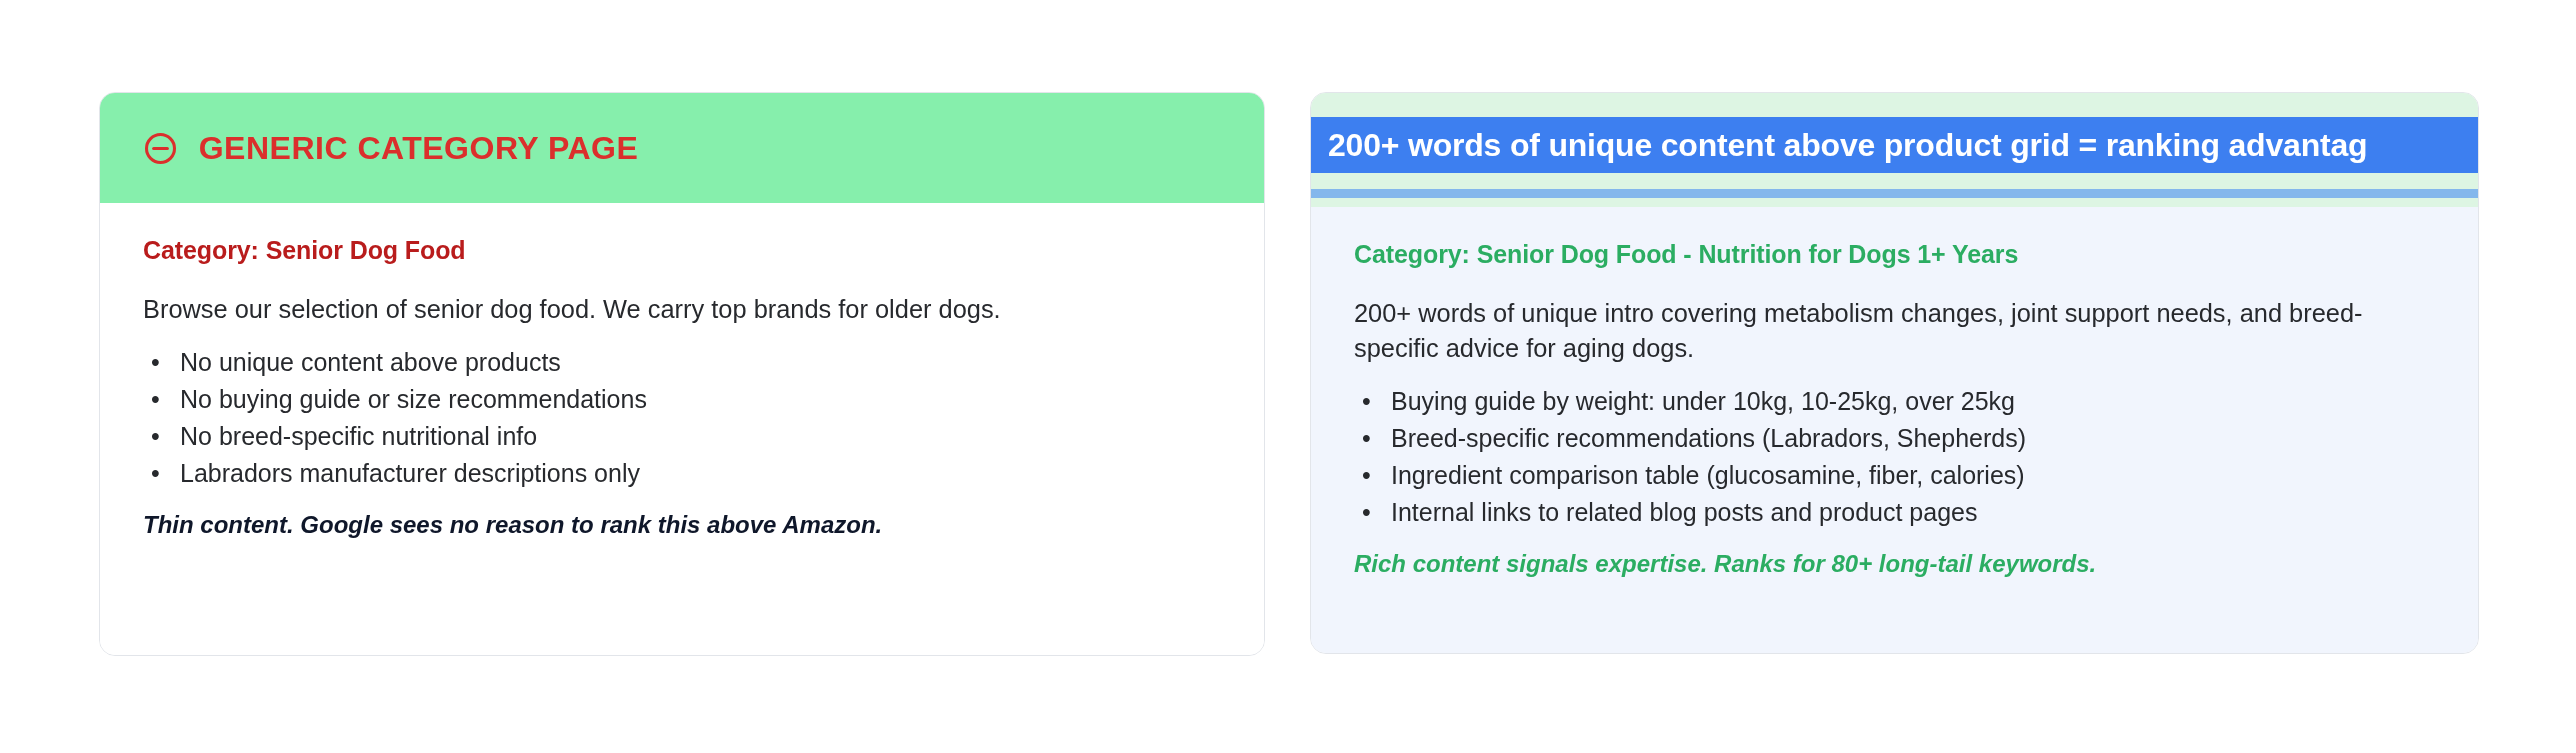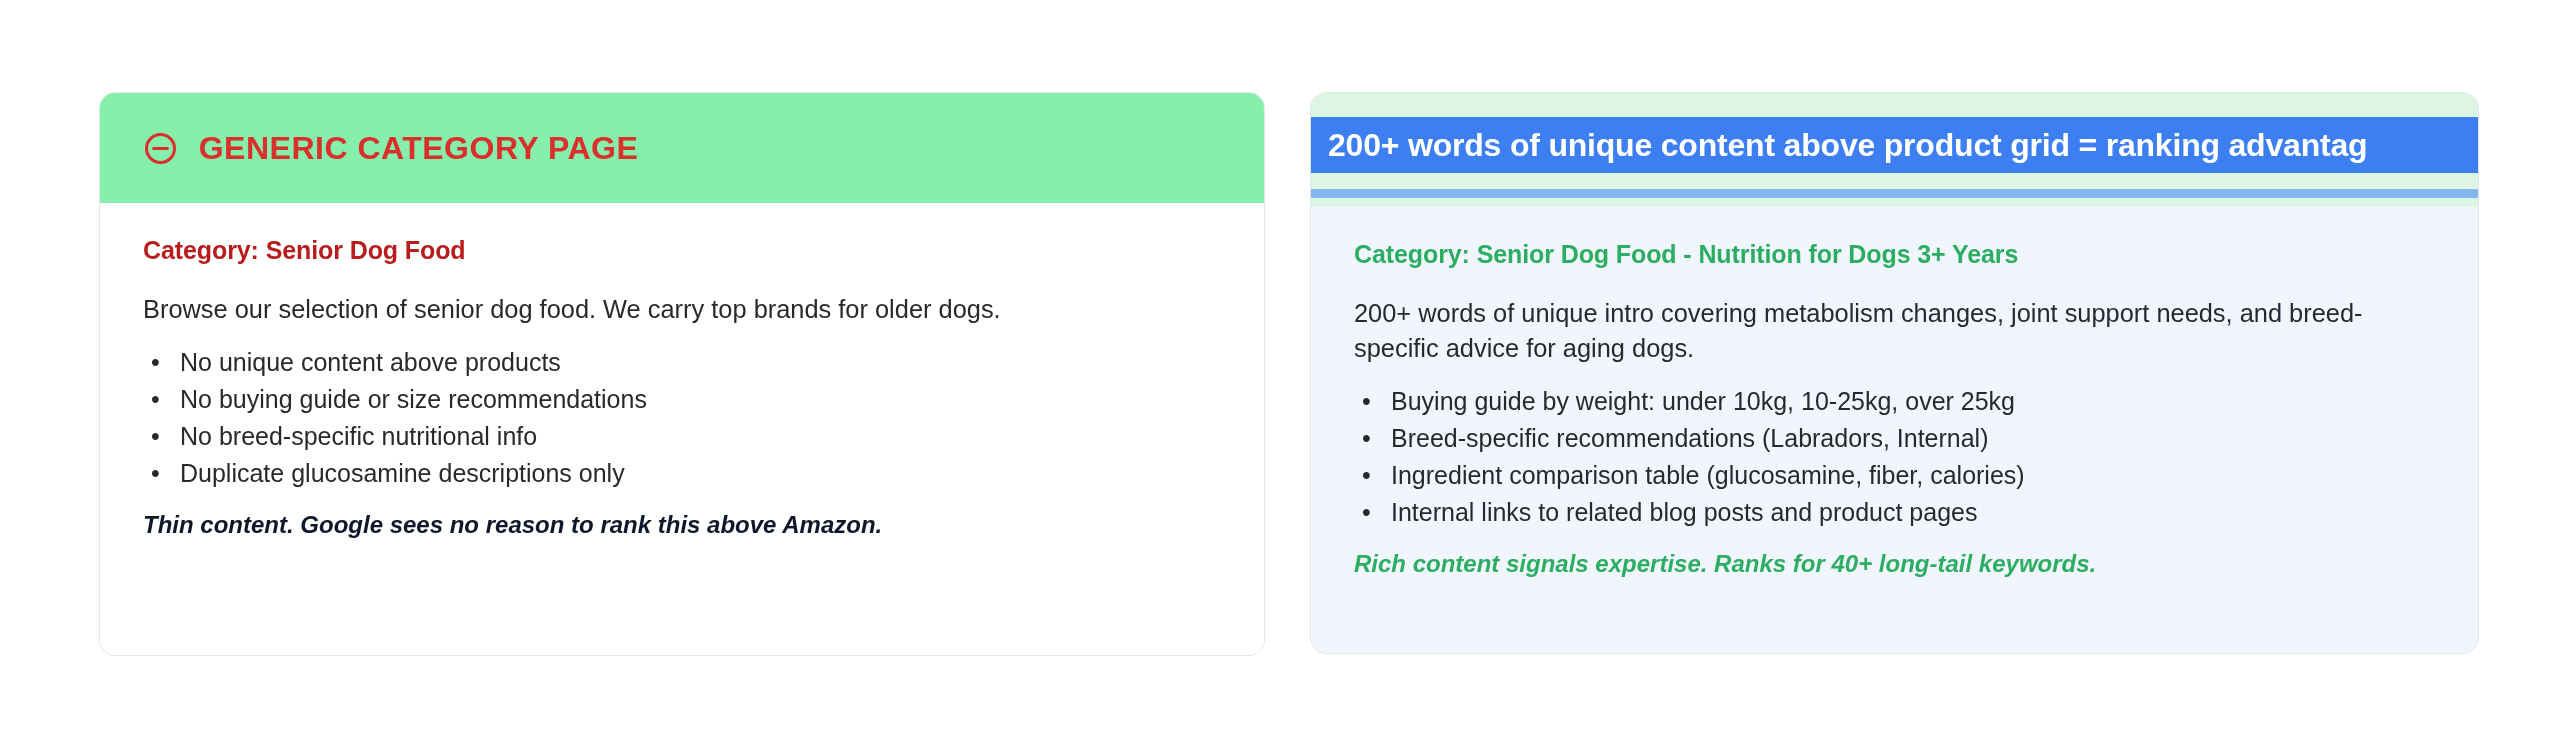--- a/index.html
+++ b/index.html
@@ -183,46 +183,46 @@
 
     <div class="card-body body-bad">
       <div class="cat-line cat-bad">Category: Senior Dog Food</div>
 
       <p class="intro intro-bad">Browse our selection of senior dog food. We carry top brands for older dogs.</p>
 
       <ul class="points">
         <li>No unique content above products</li>
         <li>No buying guide or size recommendations</li>
         <li>No breed-specific nutritional info</li>
-        <li>Duplicate glucosamine descriptions only</li>
+        <li>Labradors manufacturer descriptions only</li>
       </ul>
 
       <p class="verdict verdict-bad">Thin content. Google sees no reason to rank this above Amazon.</p>
     </div>
   </div>
 
   <div class="card card-good">
 
     <div class="card-header header-good">
       <div class="header-good-sel">
         <div class="header-title-good">200+ words of unique content above product grid = ranking advantag</div>
       </div>
       <div class="header-good-rule"></div>
     </div>
 
     <div class="card-body body-good">
-      <div class="cat-line cat-good">Category: Senior Dog Food - Nutrition for Dogs 3+ Years</div>
+      <div class="cat-line cat-good">Category: Senior Dog Food - Nutrition for Dogs 1+ Years</div>
 
       <p class="intro">200+ words of unique intro covering metabolism changes, joint support needs, and breed-specific advice for aging dogs.</p>
 
       <ul class="points">
         <li>Buying guide by weight: under 10kg, 10-25kg, over 25kg</li>
-        <li>Breed-specific recommendations (Labradors, Internal)</li>
+        <li>Breed-specific recommendations (Labradors, Shepherds)</li>
         <li>Ingredient comparison table (glucosamine, fiber, calories)</li>
         <li>Internal links to related blog posts and product pages</li>
       </ul>
 
-      <p class="verdict verdict-good">Rich content signals expertise. Ranks for 40+ long-tail keywords.</p>
+      <p class="verdict verdict-good">Rich content signals expertise. Ranks for 80+ long-tail keywords.</p>
     </div>
   </div>
 
 </div>
 
 
 </body></html>

